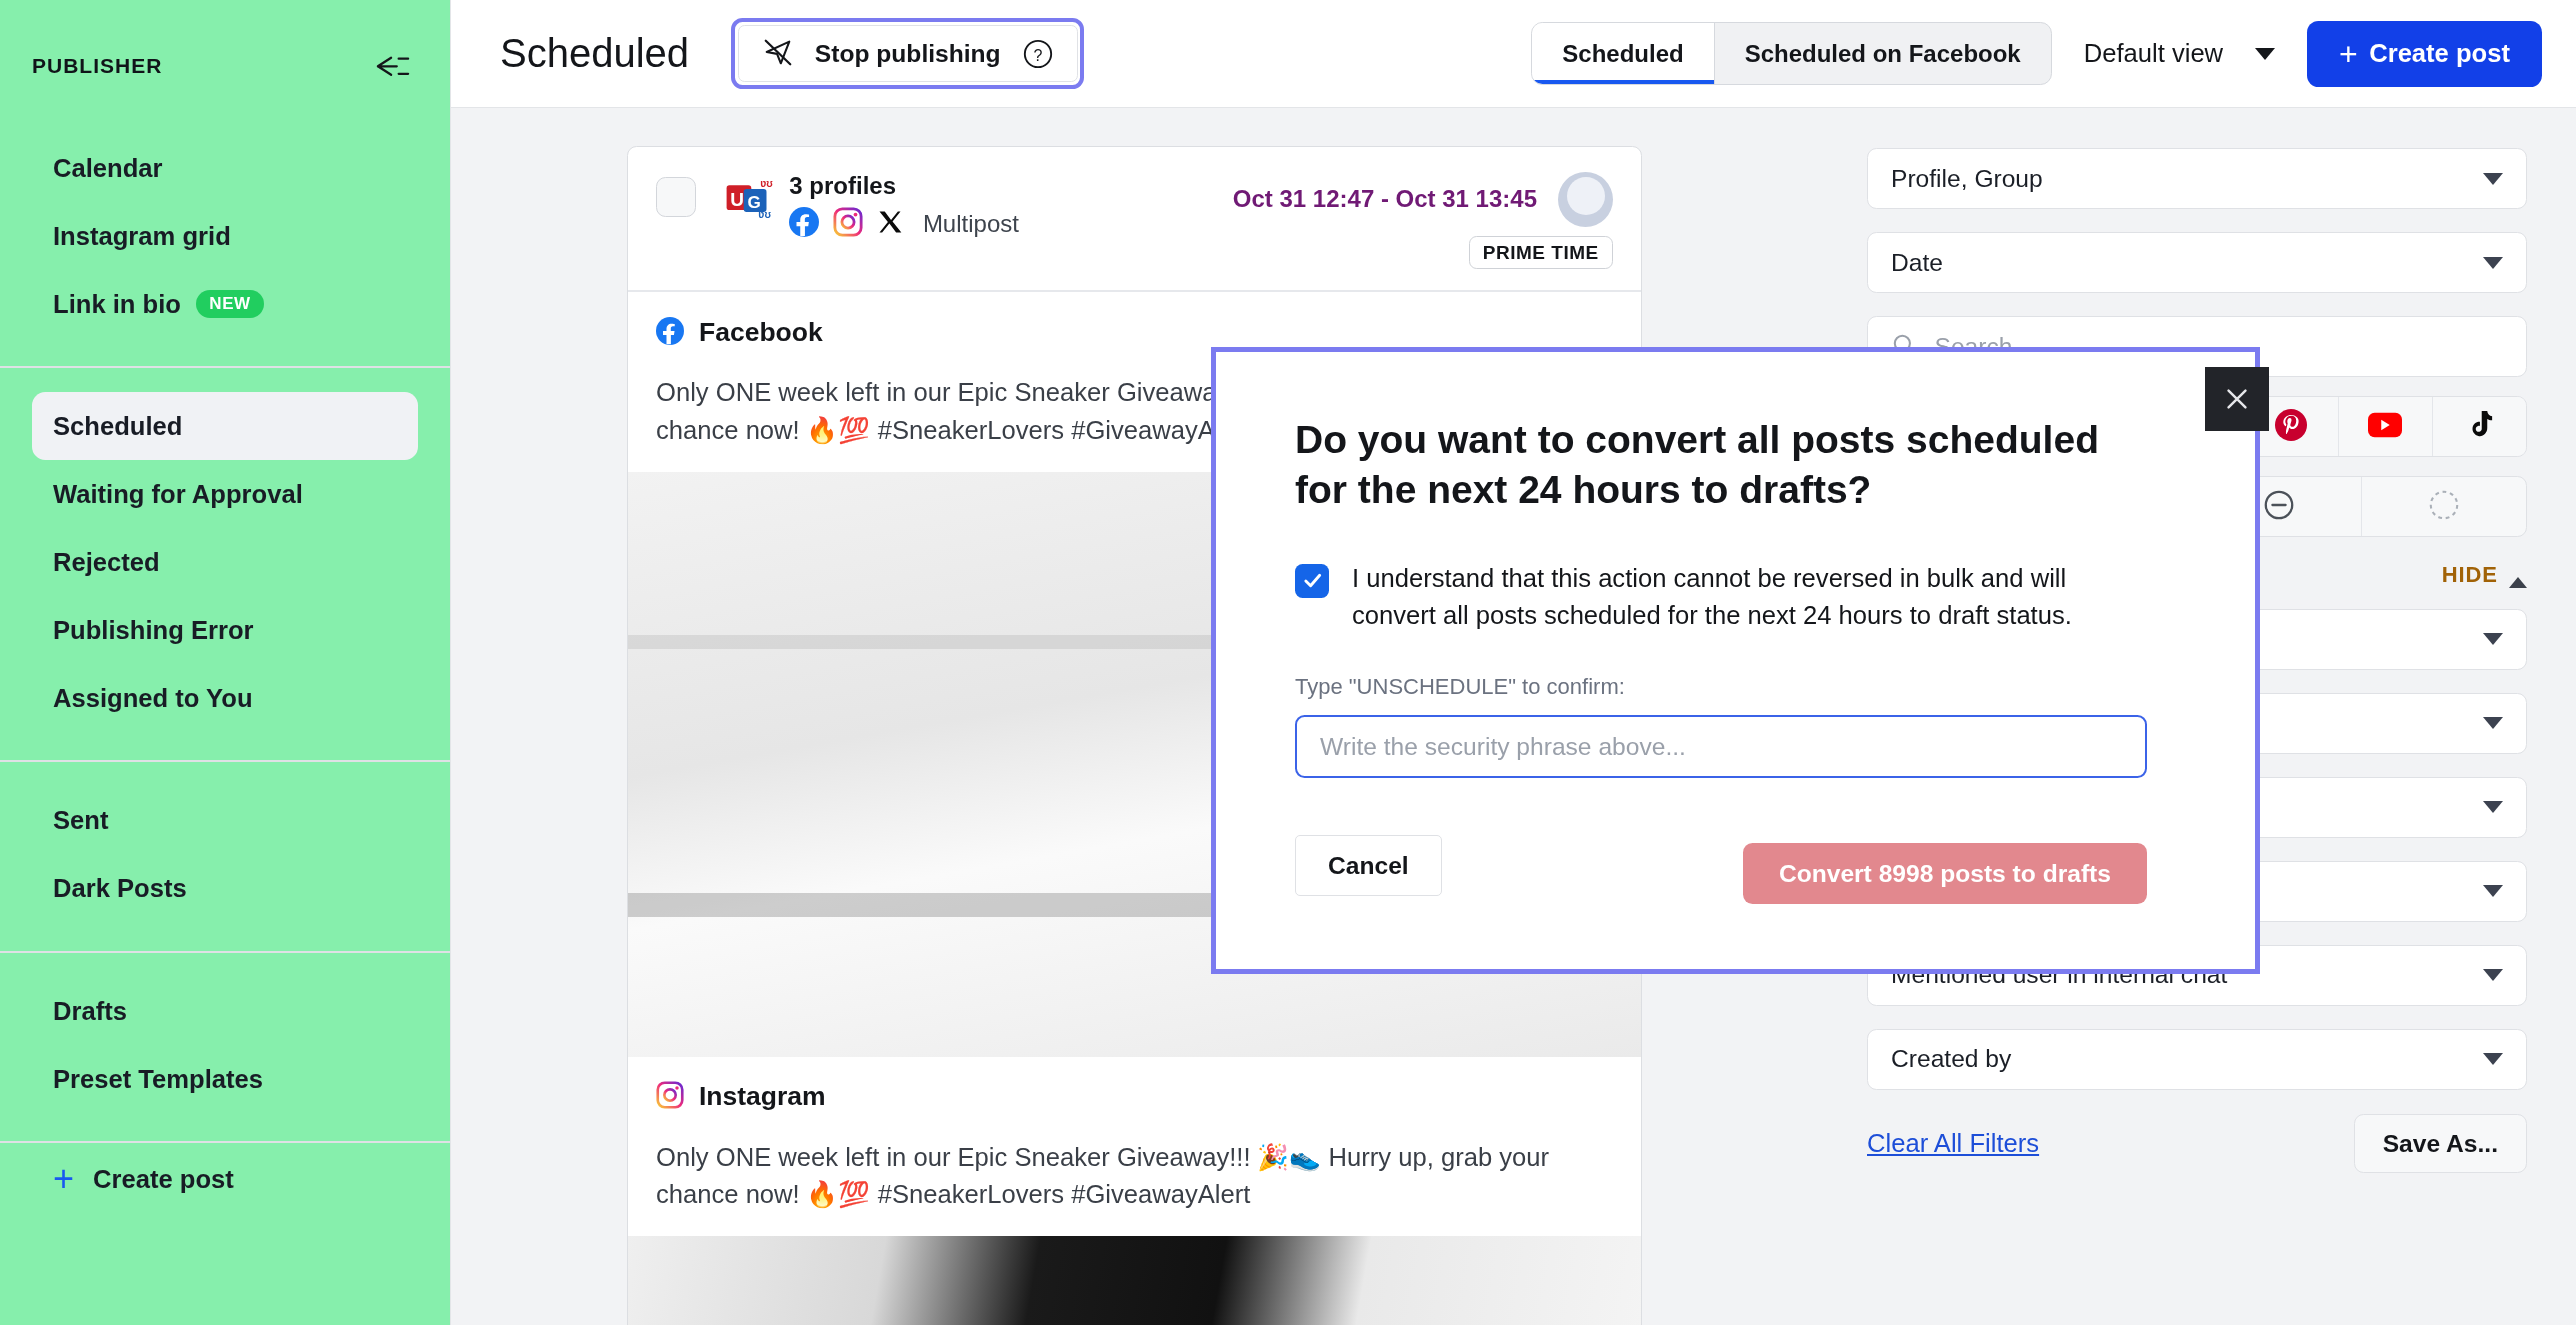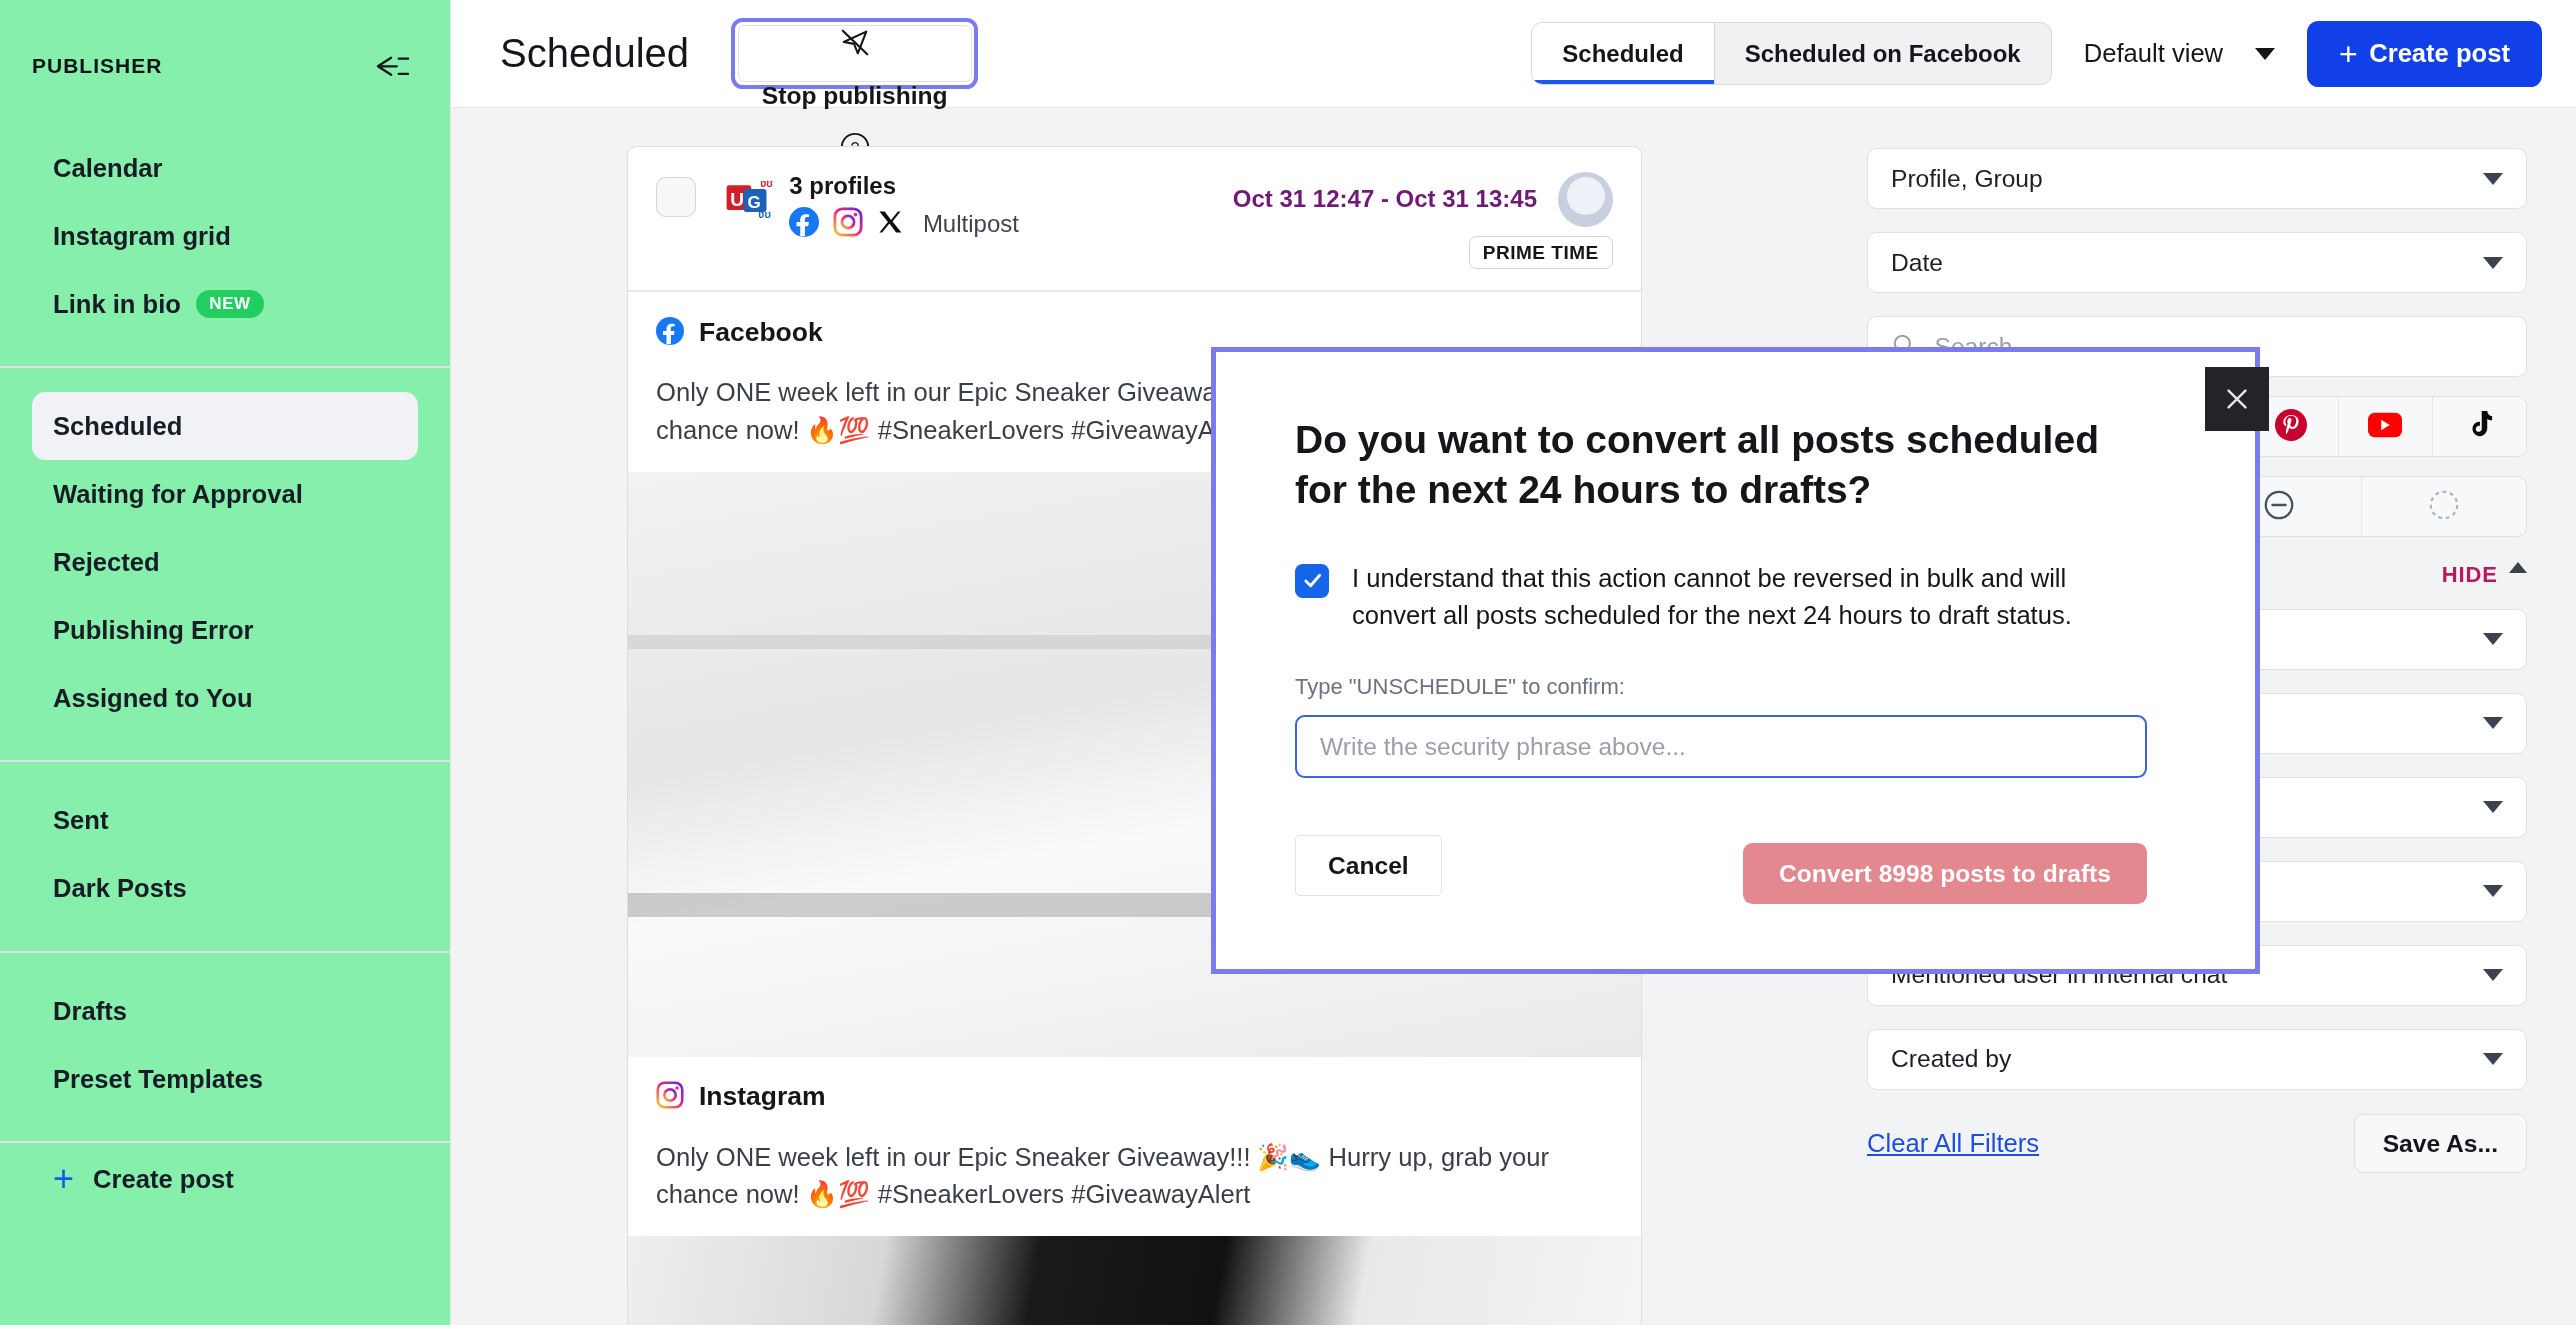--- a/index.html
+++ b/index.html
@@ -55,21 +55,21 @@
     position: relative;
   }
   .page-title { font-size: 40px; font-weight: 400; color: #14161a; }
   .stop-pub-wrap {
     margin-left: 42px; border: 4.7px solid #7b7bf0; border-radius: 11.4px;
     padding: 2.8px;
   }
   .stop-pub {
     display: flex; align-items: center; gap: 21px;
     background: #fff; border: 1.9px solid #e0e2e6; border-radius: 6.6px;
-    height: 57px; padding: 0 23px; cursor: pointer; flex-direction: column;
+    height: 57px; padding: 0 23px; cursor: pointer;
   }
   .stop-pub .label { font-size: 24.6px; font-weight: 700; color:#14161a; }
   .help-icon { width: 32px; height: 32px; display:flex; align-items:center; justify-content:center; }
 
   .top-right { margin-left: auto; display: flex; align-items: center; gap: 32px; }
   .seg {
     display: flex; border: 1.9px solid #d6d9de; border-radius: 11.4px; overflow: hidden;
     background: #f0f1f3; height: 63px;
   }
   .seg-btn {
@@ -170,21 +170,21 @@
     display:flex; border:1.9px solid #dfe1e5; border-radius:9.5px; overflow:hidden;
     background:#f7f8f9; height: 61px; margin-bottom: 24.6px;
   }
   .status-tab { flex:1; display:flex;align-items:center;justify-content:center;
     border-right:1.9px solid #e4e6ea; cursor:pointer; }
   .status-tab:last-child { border-right:none; }
   .adv-row {
     display:flex; align-items:center; margin: 5.7px 0 21px 0;
   }
   .adv-title { font-size: 22px; font-weight: 700; letter-spacing:0.8px; color:#3c414b; }
-  .adv-hide { margin-left:auto; display:flex; align-items:flex-start; gap:11.4px; font-size:22px; font-weight:700; letter-spacing:0.8px; color:#be185d; cursor:pointer;}
+  .adv-hide { margin-left:auto; display:flex; align-items:flex-end; gap:11.4px; font-size:22px; font-weight:700; letter-spacing:0.8px; color:#a16207; cursor:pointer;}
   .caret-up { width:0;height:0;border-left:9.5px solid transparent;border-right:9.5px solid transparent;border-bottom:11.4px solid #3c414b; }
   .f-footer { display:flex; align-items:center; margin-top: 24.6px; }
   .clear-link { font-size: 25.6px; color:#1d4ed8; text-decoration: underline; cursor:pointer; }
   .save-as {
     margin-left:auto; border:1.9px solid #dfe1e5; background:#f7f8f9; border-radius:9.5px;
     height: 59px; padding: 0 28px; display:flex;align-items:center;
     font-size:24.6px; font-weight:700; color:#14161a; cursor:pointer;
   }
 
   

